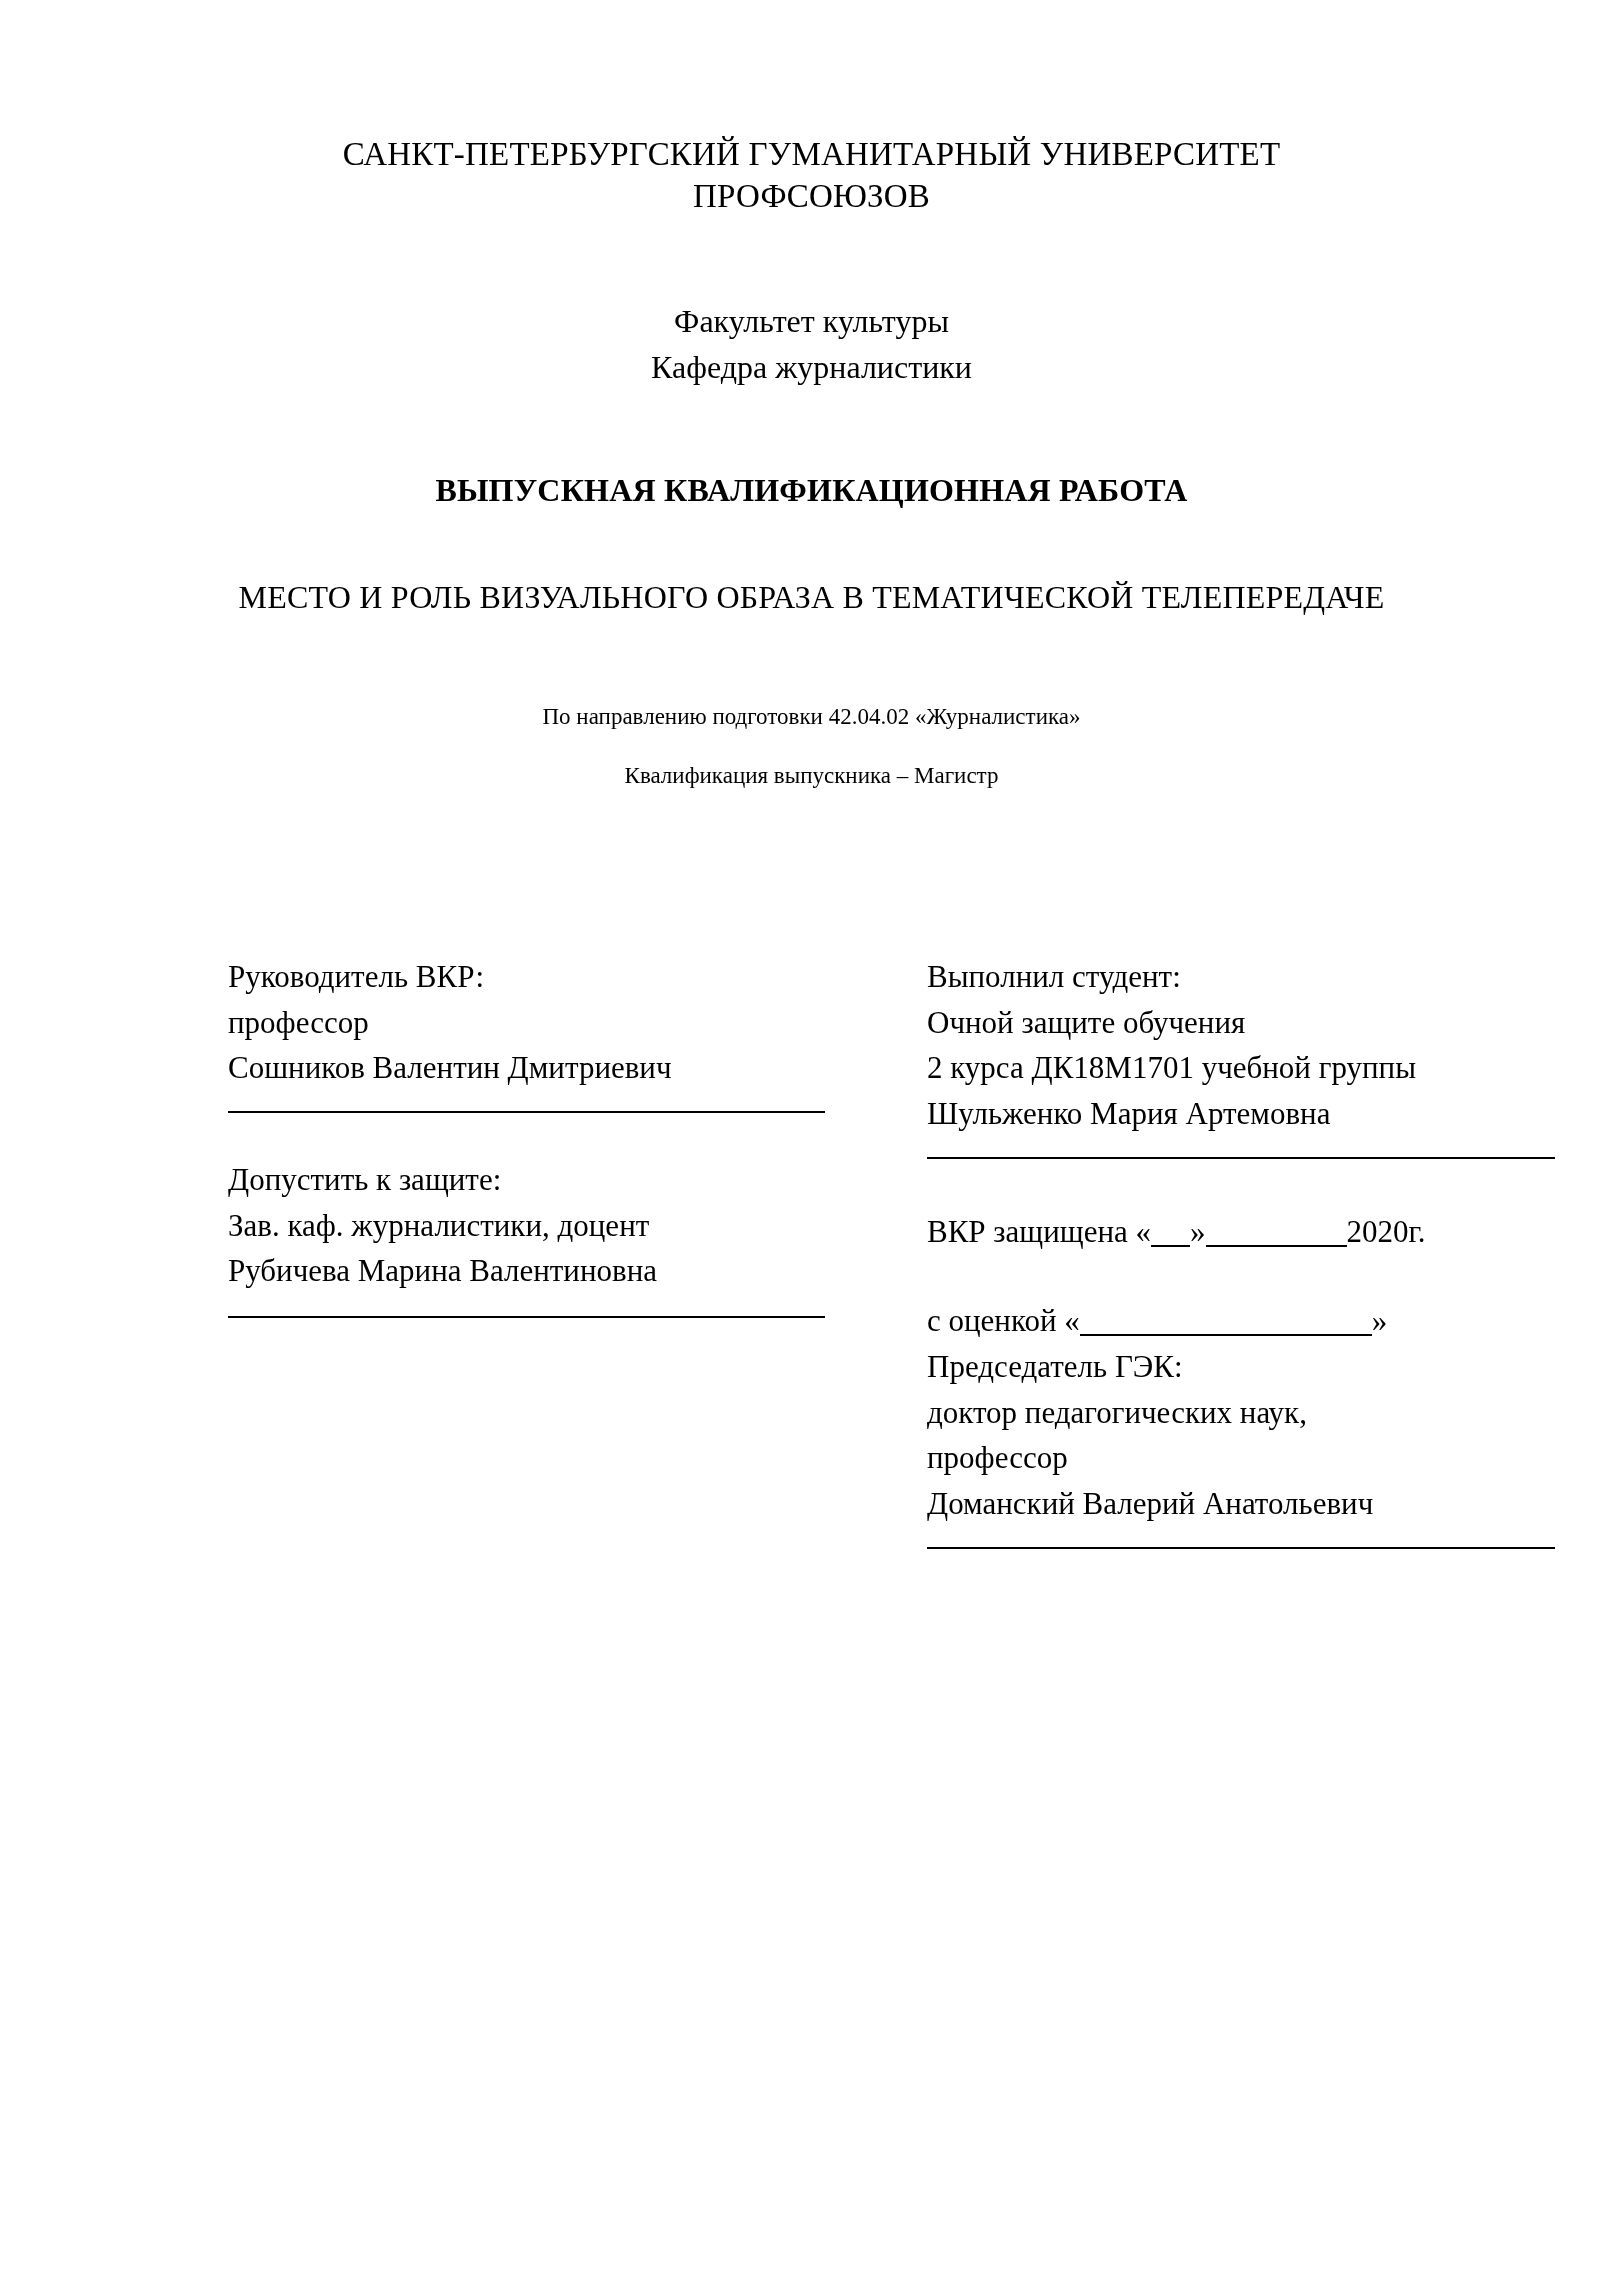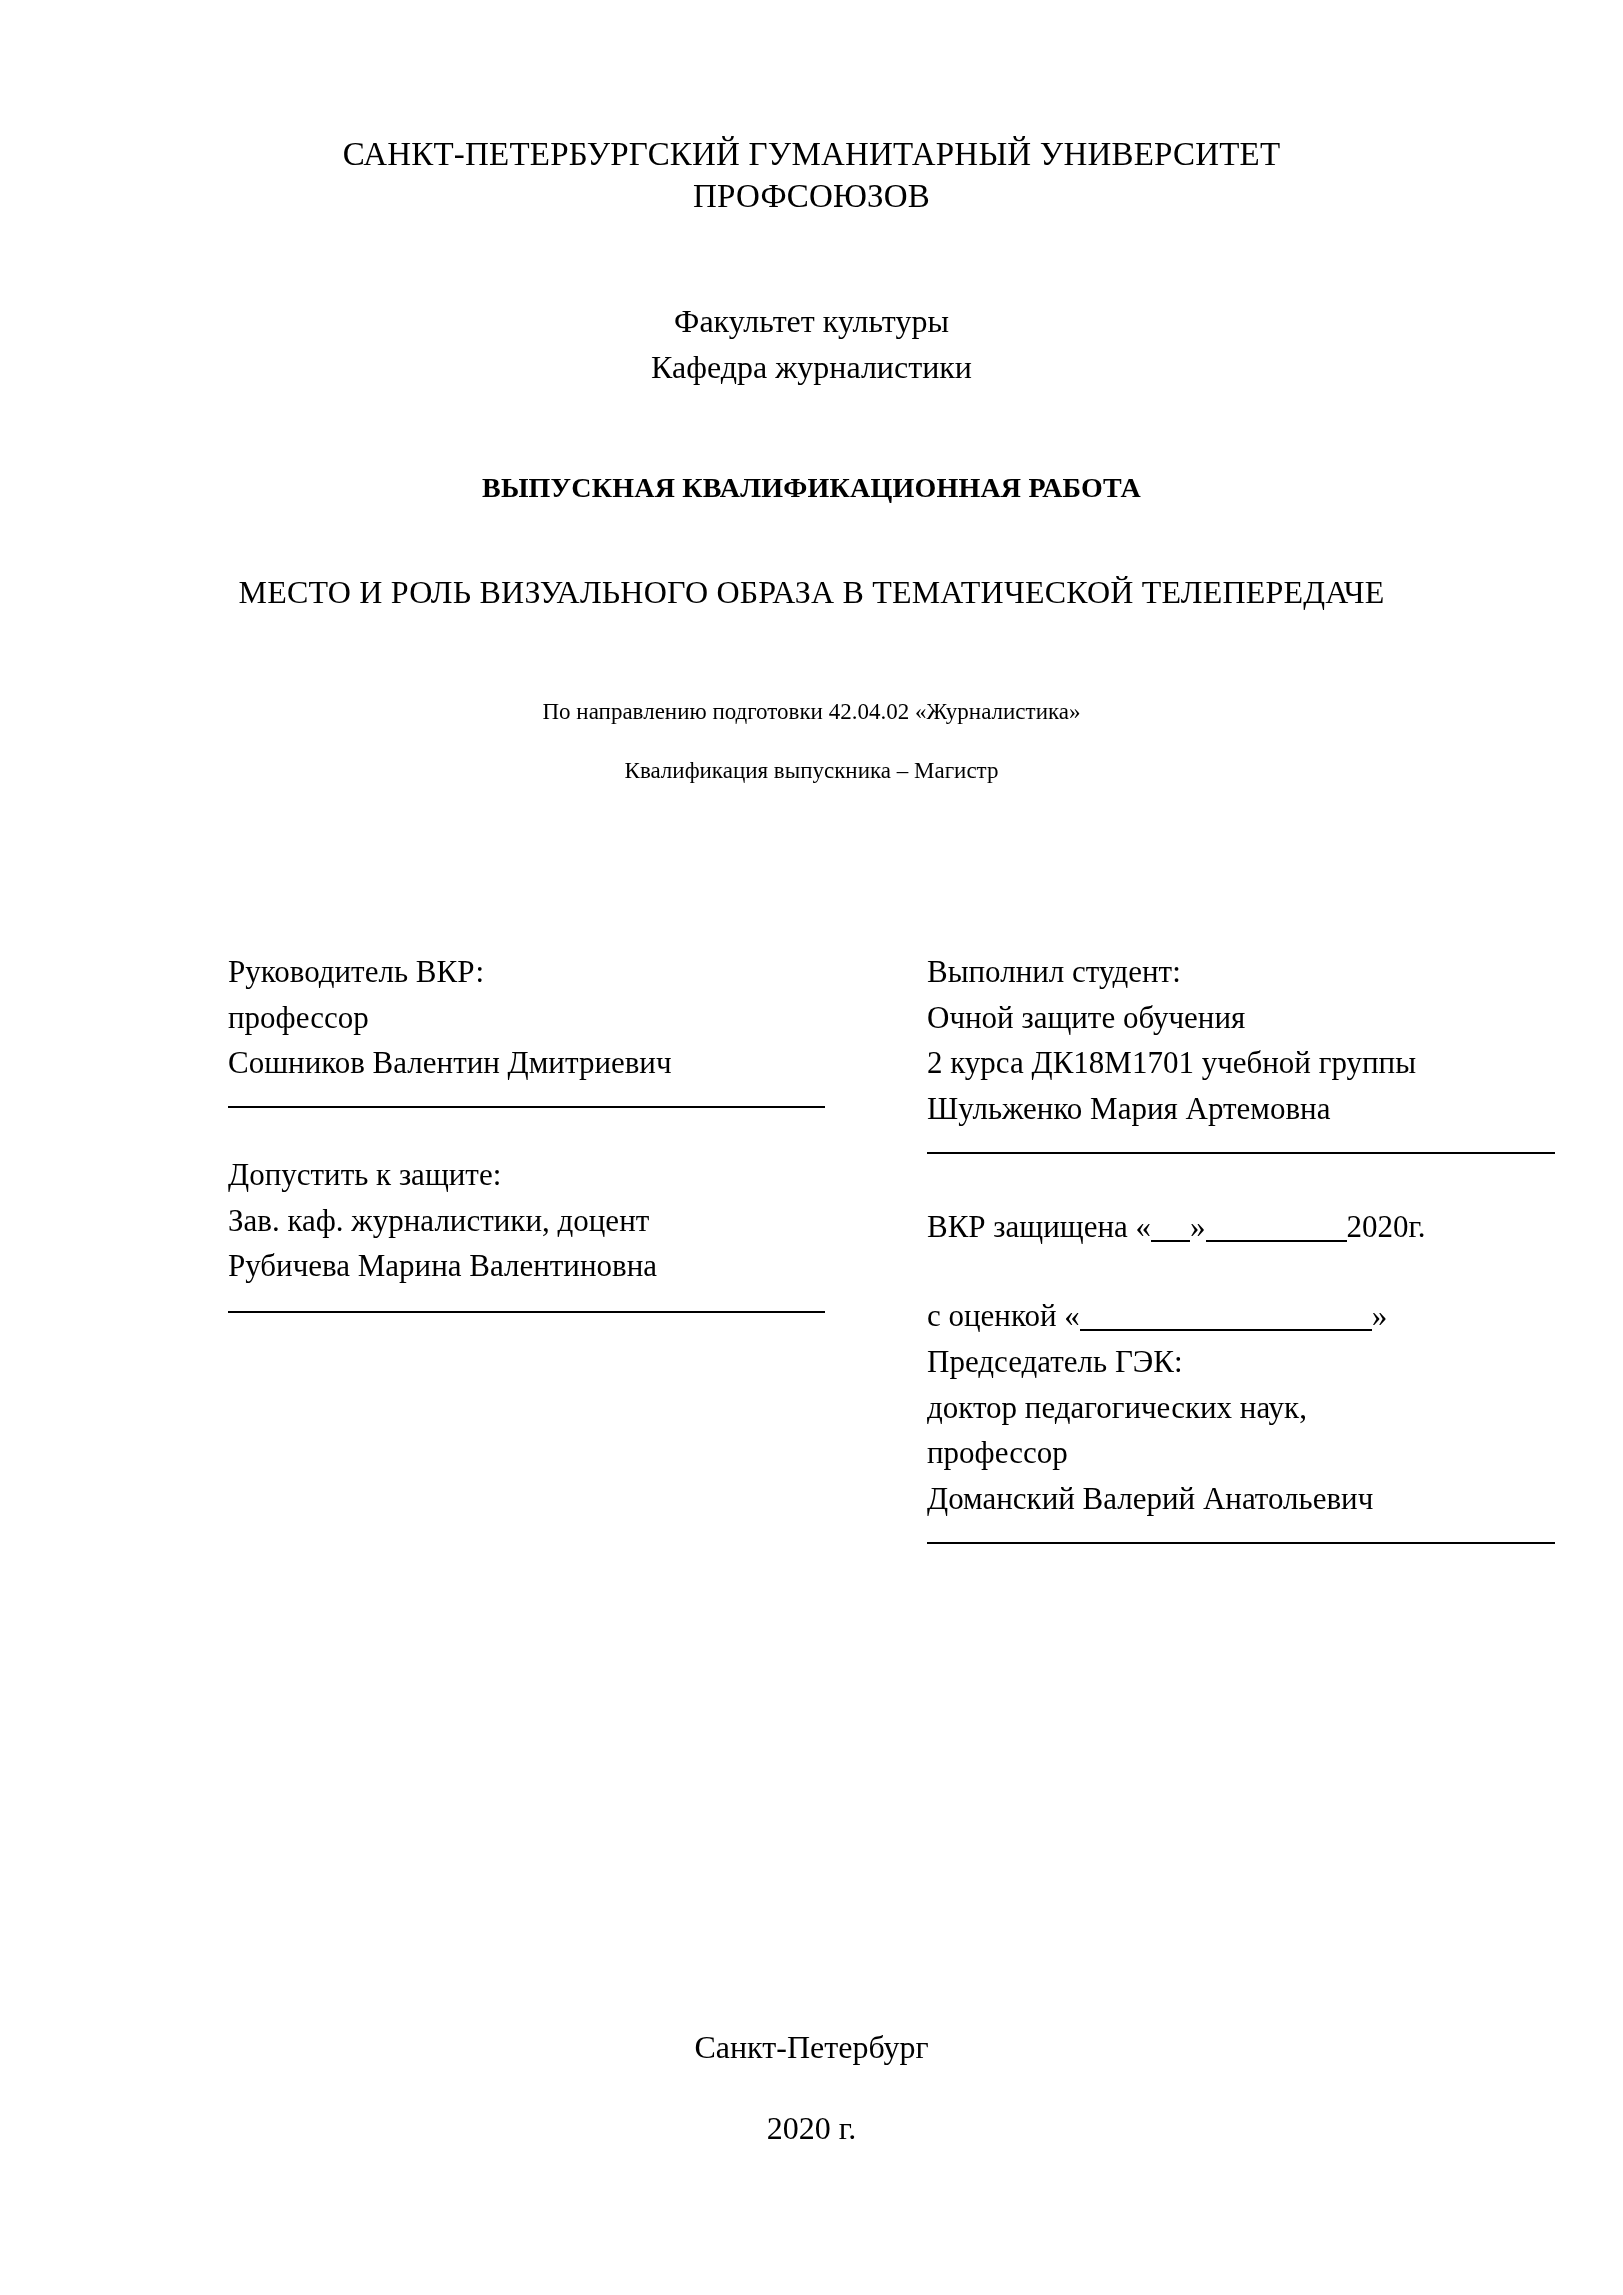--- a/index.html
+++ b/index.html
@@ -35,21 +35,21 @@
   }
 
   .faculty-block {
     margin-top: 82px;
     font-size: 32px;
     line-height: 1.42;
   }
 
   .work-type {
     margin-top: 82px;
-    font-size: 28px;
+    font-size: 32px;
     font-weight: bold;
     letter-spacing: 0.2px;
   }
 
   .work-title {
     margin-top: 67px;
     font-size: 32px;
     font-weight: normal;
     line-height: 1.35;
     letter-spacing: 0.2px;
@@ -176,19 +176,15 @@
 
       <div class="txt-line">Председатель ГЭК:</div>
       <div class="txt-line">доктор педагогических наук,</div>
       <div class="txt-line">профессор</div>
       <div class="txt-line">Доманский Валерий Анатольевич</div>
       <div class="rule rule-r-1"></div>
     </div>
 
   </div>
 
-  <div class="footer">
-    <div>Санкт-Петербург</div>
-    <div class="year">2020 г.</div>
-  </div>
 
 </div>
 
 
 </body></html>

